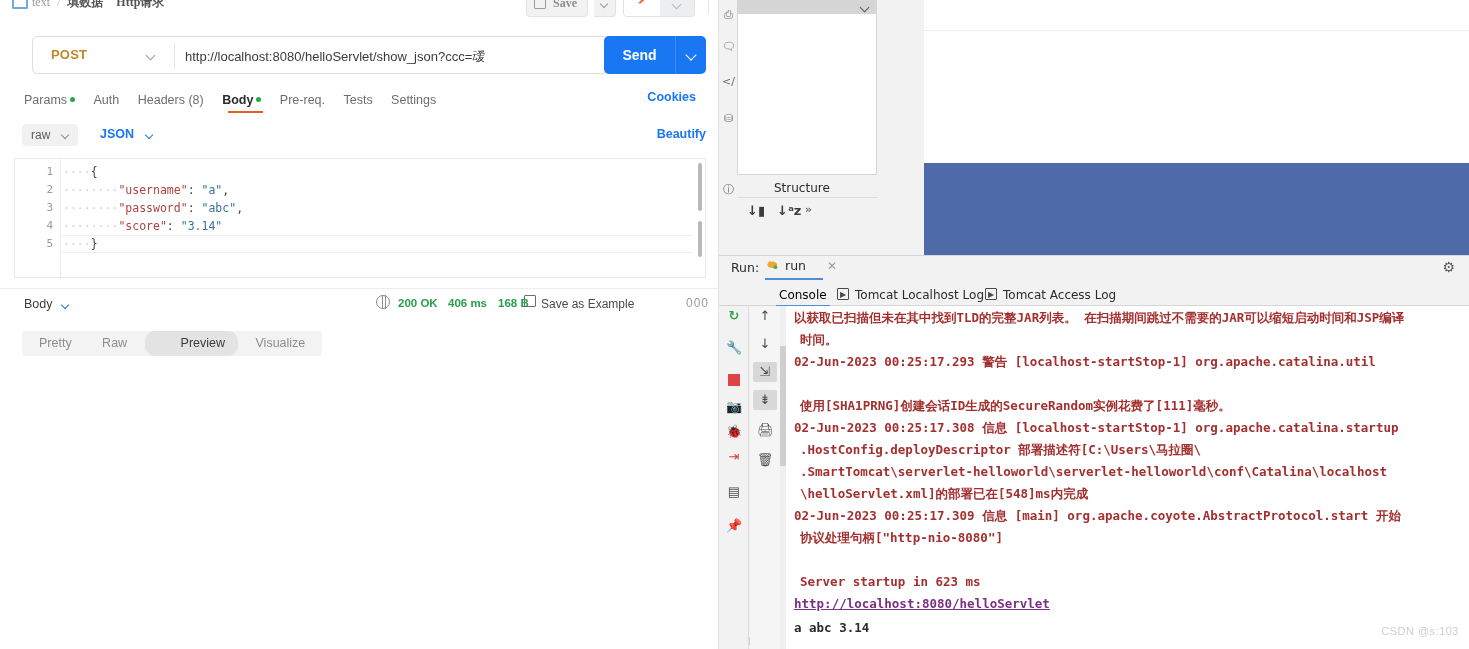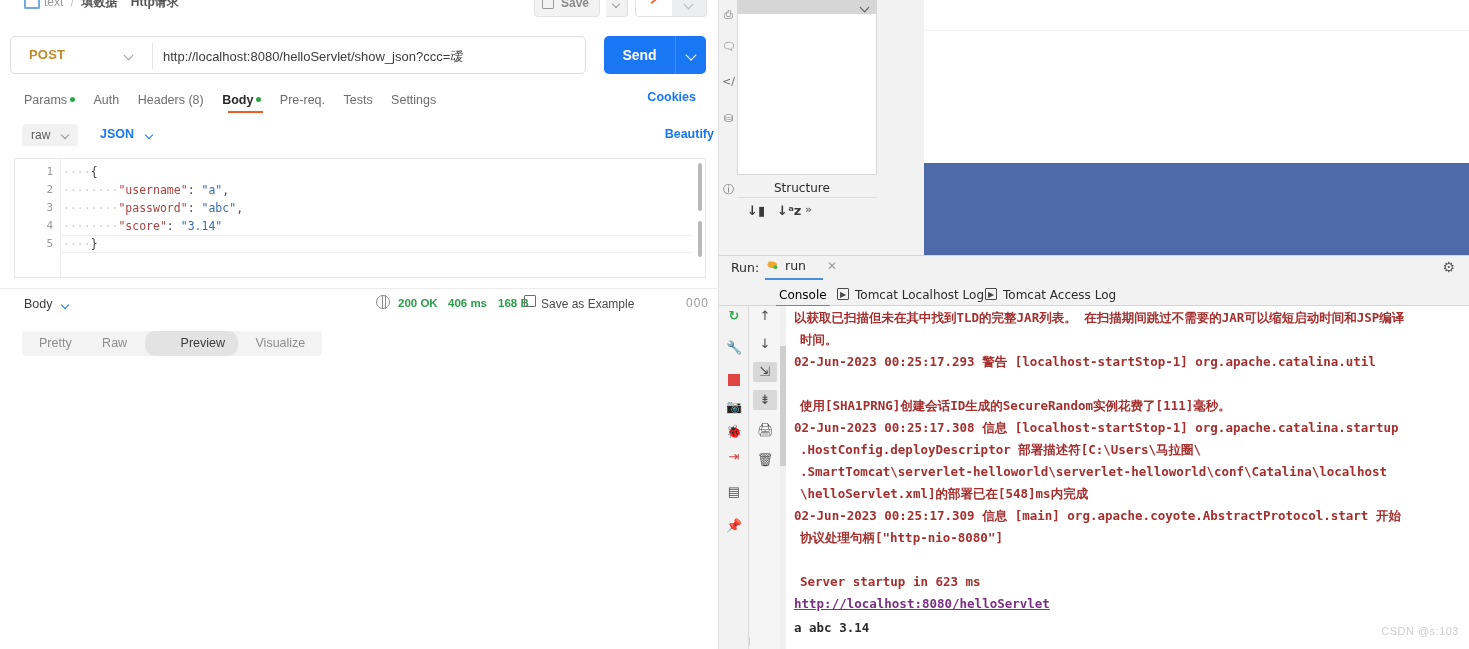--- a/index.html
+++ b/index.html
@@ -13,22 +13,23 @@
   }
 
   
   #postman {
     position:absolute; left:0; top:0; width:719px; height:649px;
     background:#ffffff;
     border-right:1px solid #e4e4e4;
     overflow:hidden;
   }
   .pm-topbar {
-    position:absolute; left:16px; top:0; width:719px; height:18px;
+    position:absolute; left:4px; top:0; width:719px; height:18px;
     overflow:hidden;
+    font-family:Liberation Serif, serif;
   }
   .pm-topbar-left {
     position:absolute; left:28px; top:-6px;
     font-size:12px; color:#9a9a9a; white-space:nowrap;
   }
   .pm-topbar-left .bc-sep { color:#c0c0c0; margin:0 4px; }
   .pm-topbar-left .bc-strong { color:#555; font-weight:bold; }
   .pm-tab-icon {
     position:absolute; left:8px; top:-2px; width:16px; height:11px;
     border:2px solid #5a9bd5; border-radius:1px; opacity:.85;
@@ -52,21 +53,21 @@
   .pm-edit-grp{
     position:absolute; right:28px; top:-9px; width:72px; height:26px;
     border:1px solid #e2e2e4; border-radius:4px; background:#eceef0;
   }
   .pm-edit-a{ position:absolute; left:0; top:0; width:36px;height:24px;background:#fff;border-radius:3px 0 0 3px;}
   .pm-pen{ position:absolute; left:14px; top:7px; width:10px;height:2px;background:#f26b3a;transform:rotate(-40deg); }
   .pm-edit-b:after{ content:""; position:absolute; right:14px; top:9px;
     width:6px;height:6px;border-right:1.5px solid #b6b9bd;border-bottom:1.5px solid #b6b9bd;transform:rotate(45deg);}
   .pm-vline{ position:absolute; right:14px; top:-6px; width:1px;height:20px;background:#e6e6e6;}
 
-  .pm-urlrow { position:absolute; left:10px; top:36px; width:576px; height:38px;
+  .pm-urlrow { position:absolute; left:32px; top:36px; width:576px; height:38px;
     border:1px solid #dedede; border-radius:5px; background:#fff; }
   .pm-method { position:absolute; left:18px; top:10px; font-size:13px; font-weight:bold; color:#c08a2a; letter-spacing:.2px;}
   .pm-method-caret { position:absolute; left:114px; top:15px; width:7px;height:7px;
     border-right:1.4px solid #9aa0a6;border-bottom:1.4px solid #9aa0a6;transform:rotate(45deg);}
   .pm-divider{ position:absolute; left:141px; top:6px; width:1px;height:26px;background:#e6e6e6;}
   .pm-url { position:absolute; left:152px; top:11px; font-size:13px; color:#3b3b3b; white-space:nowrap;}
   .pm-url .mojibake{ font-family:"DejaVu Sans", sans-serif; letter-spacing:-1px; }
   .pm-send{ position:absolute; left:604px; top:36px; width:71px;height:38px;background:#1977f3;
     border-radius:5px 0 0 5px; color:#fff; font-size:14px; font-weight:bold; text-align:center; line-height:38px;}
   .pm-send-caret{ position:absolute; left:675px; top:36px; width:31px;height:38px;background:#1977f3;
@@ -82,21 +83,21 @@
   .pm-cookies{ position:absolute; right:22px; top:90px; font-size:12.5px; color:#1977f3; font-weight:bold;}
 
   .pm-bodyctl{ position:absolute; left:22px; top:124px; }
   .pm-raw{ position:absolute; left:0; top:0; width:56px;height:22px;background:#f1f1f2;border-radius:4px;}
   .pm-raw-lbl{ position:absolute; left:9px; top:4px; font-size:12px;color:#5c5c5c;}
   .pm-raw-caret{position:absolute; left:40px; top:8px; width:6px;height:6px;
     border-right:1.3px solid #8e8e8e;border-bottom:1.3px solid #8e8e8e;transform:rotate(45deg);}
   .pm-json{ position:absolute; left:78px; top:3px; font-size:12.5px;color:#1977f3;font-weight:bold;}
   .pm-json-caret{position:absolute; left:124px; top:8px; width:6px;height:6px;
     border-right:1.4px solid #1977f3;border-bottom:1.4px solid #1977f3;transform:rotate(45deg);}
-  .pm-beautify{ position:absolute; right:4px; top:127px; font-size:12.5px;color:#1977f3;font-weight:bold;padding-left:20px;}
+  .pm-beautify{ position:absolute; right:12px; top:127px; font-size:12.5px;color:#1977f3;font-weight:bold;padding-left:20px;}
 
   .pm-editor{ position:absolute; left:14px; top:158px; width:692px; height:120px;
     border:1px solid #e8e8e8; background:#fff; overflow:hidden;}
   .pm-gutter{ position:absolute; left:0;top:0;width:46px;height:100%;background:#fff;border-right:1px solid #ececec;}
   .pm-code{ position:absolute; left:48px; top:4px; font-family:"DejaVu Sans Mono", monospace; font-size:11.5px; line-height:18px;}
   .pm-ln{ position:absolute; left:0; width:38px; text-align:right; font-family:"DejaVu Sans Mono", monospace;
     font-size:11px; color:#9b9b9b; line-height:18px;}
   .jk{color:#a94442;} .jv{color:#3a6ea5;} .jp{color:#444;} .jd{color:#cfcfcf;}
   .pm-scroll{position:absolute; right:3px; top:4px; width:4px;height:48px;background:#b9b9b9;border-radius:2px;}
   .pm-scroll2{position:absolute; right:3px; top:62px; width:4px;height:36px;background:#b9b9b9;border-radius:2px;}

